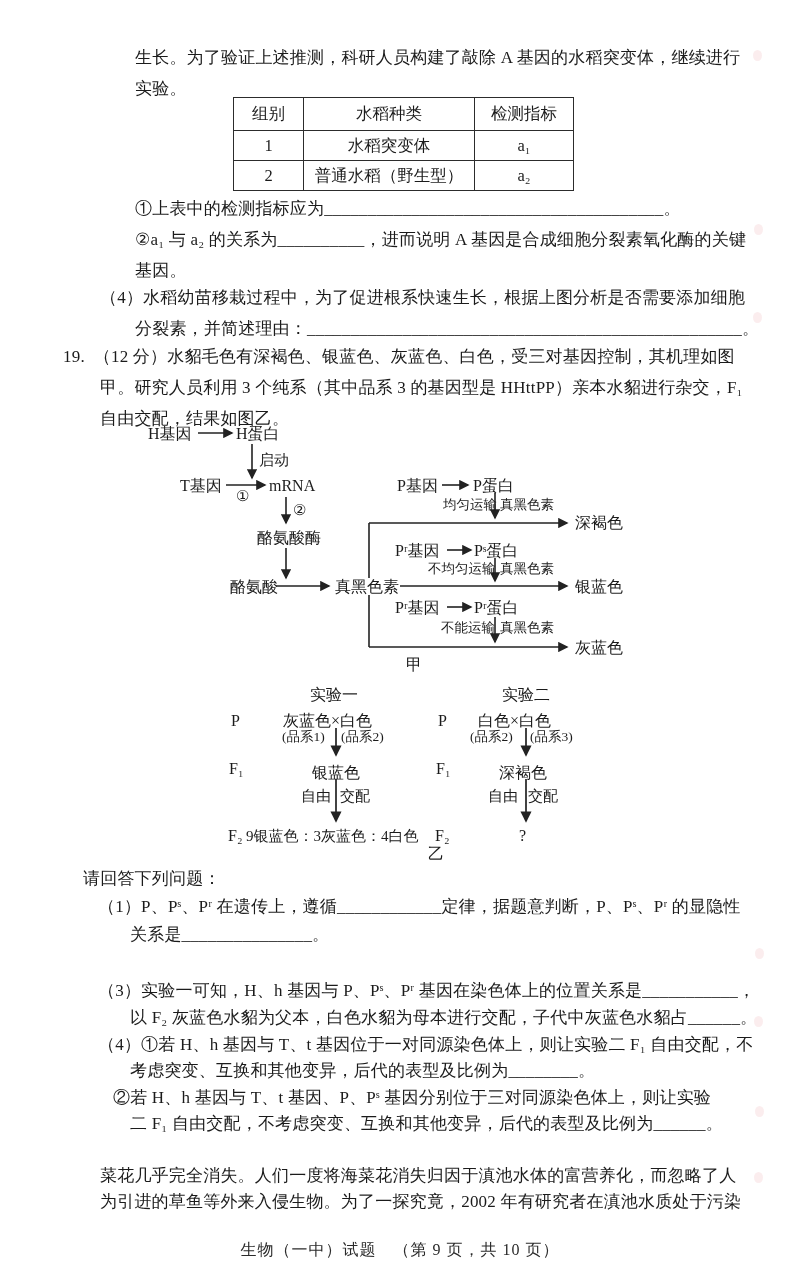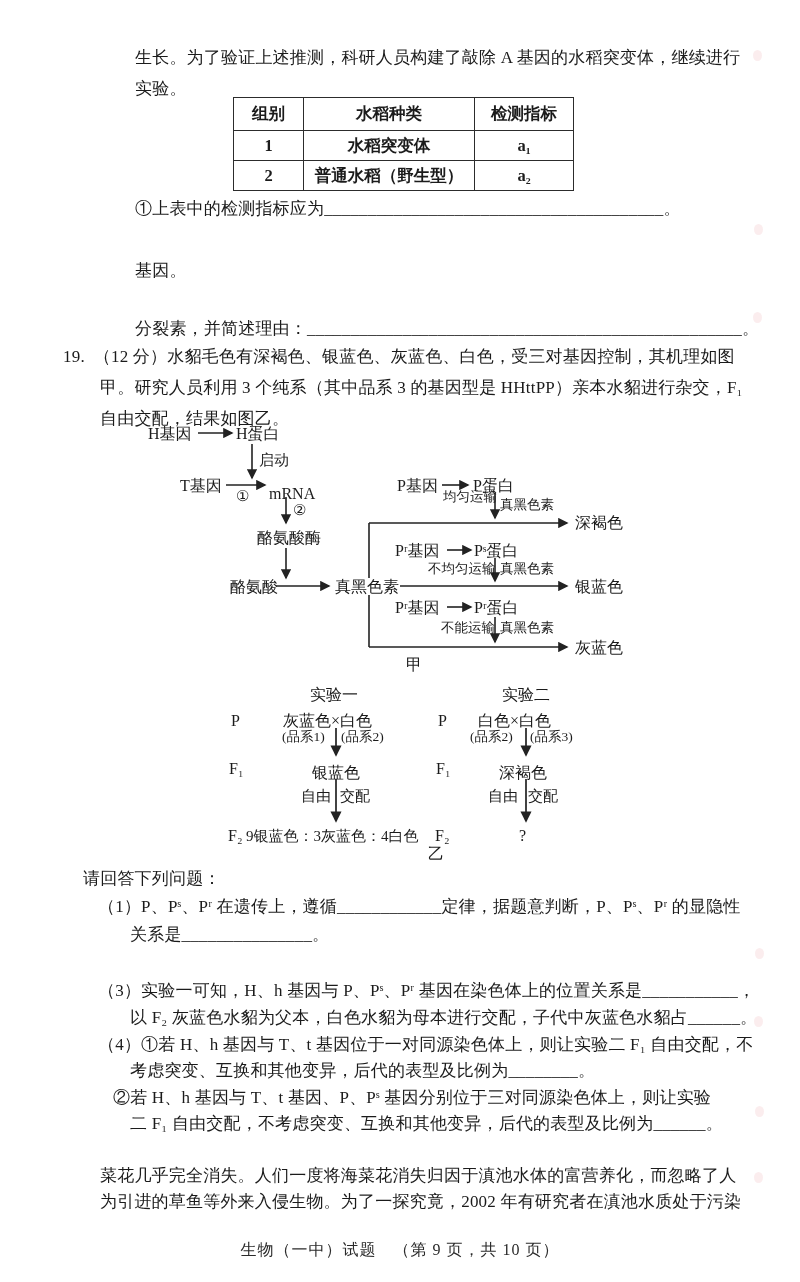--- a/index.html
+++ b/index.html
@@ -4,21 +4,21 @@
 <style>
   html,body { margin:0; padding:0; }
   body { background:#ffffff; }
   .page {
     position:relative; width:800px; height:1282px; background:#ffffff;
     font-family:"Liberation Serif","DejaVu Serif",serif; color:#1b1b1b;
     overflow:hidden;
   }
   .ln { position:absolute; white-space:pre; font-size:17px; line-height:20px; letter-spacing:.2px; }
   .tbl { position:absolute; border-collapse:collapse; font-size:16.5px; text-align:center; }
-  .tbl th,.tbl td { border:1.6px solid #2c2c2c; font-weight:bold; padding:0; }
+  .tbl th,.tbl td { border:1.6px solid #2c2c2c; font-weight:normal; padding:0; }
   .c1 { width:69px; } .c2 { width:170px; } .c3 { width:98px; }
   .rh { height:33px; } .rb { height:30px; }
   .dg { position:absolute; }
   .dg svg { position:absolute; left:0; top:0; }
   .dl { position:absolute; white-space:pre; font-size:16px; line-height:17px; }
   .dsm { position:absolute; white-space:pre; font-size:13.5px; line-height:14px; }
   .dmd { position:absolute; white-space:pre; font-size:15px; line-height:16px; }
   .circ { font-size:15px; }
   .melanin-main { background:#fff; padding:0 1px; z-index:2; }
   .footer { position:absolute; left:0; top:1240px; width:100%; text-align:center;
@@ -50,21 +50,23 @@
       </tr>
       <tr class="rb">
         <td>2</td>
         <td>普通水稻（野生型）</td>
         <td>a₂</td>
       </tr>
     </tbody>
   </table>
 
   <div class="ln" style="left:135px;top:199px">①上表中的检测指标应为_______________________________________。</div>
+  <div class="ln" style="left:135px;top:230px">②a₁ 与 a₂ 的关系为__________，进而说明 A 基因是合成细胞分裂素氧化酶的关键</div>
   <div class="ln" style="left:135px;top:261px">基因。</div>
+  <div class="ln" style="left:100px;top:288px">（4）水稻幼苗移栽过程中，为了促进根系快速生长，根据上图分析是否需要添加细胞</div>
   <div class="ln" style="left:135px;top:319px">分裂素，并简述理由：__________________________________________________。</div>
 
   <div class="ln" style="left:63px;top:347px">19.  （12 分）水貂毛色有深褐色、银蓝色、灰蓝色、白色，受三对基因控制，其机理如图</div>
   <div class="ln" style="left:100px;top:378px">甲。研究人员利用 3 个纯系（其中品系 3 的基因型是 HHttPP）亲本水貂进行杂交，F₁</div>
   <div class="ln" style="left:100px;top:409px">自由交配，结果如图乙。</div>
 
   <div class="dg" style="left:140px;top:421px;width:530px;height:255px">
     <svg width="530" height="255" viewBox="0 0 530 255">
       <defs>
         <marker id="ah1" viewBox="0 0 10 10" refX="8.5" refY="5" markerWidth="8" markerHeight="6.5" orient="auto-start-reverse">
@@ -88,28 +90,28 @@
         <path d="M355,72 V97" marker-end="url(#ah1)"></path>
         <path d="M355,137 V160" marker-end="url(#ah1)"></path>
         <path d="M355,196 V221" marker-end="url(#ah1)"></path>
       </g>
     </svg>
     <div class="dl" style="left:8px;top:4px">H基因</div>
     <div class="dl" style="left:96px;top:4px">H蛋白</div>
     <div class="dmd" style="left:119px;top:31px">启动</div>
     <div class="dl" style="left:40px;top:56px">T基因</div>
     <div class="dl circ" style="left:96px;top:67px">①</div>
-    <div class="dl" style="left:129px;top:64px">mRNA</div>
+    <div class="dl" style="left:129px;top:56px">mRNA</div>
     <div class="dl circ" style="left:153px;top:81px">②</div>
     <div class="dl" style="left:117px;top:108px">酪氨酸酶</div>
     <div class="dl" style="left:90px;top:157px">酪氨酸</div>
     <div class="dl melanin-main" style="left:194px;top:157px">真黑色素</div>
     <div class="dl" style="left:257px;top:56px">P基因</div>
     <div class="dl" style="left:333px;top:56px">P蛋白</div>
-    <div class="dsm" style="left:303px;top:69px">均匀运输</div>
+    <div class="dsm" style="left:303px;top:77px">均匀运输</div>
     <div class="dsm" style="left:360px;top:77px">真黑色素</div>
     <div class="dl" style="left:255px;top:121px">Pʳ基因</div>
     <div class="dl" style="left:334px;top:121px">Pˢ蛋白</div>
     <div class="dsm" style="left:288px;top:141px">不均匀运输</div>
     <div class="dsm" style="left:360px;top:141px">真黑色素</div>
     <div class="dl" style="left:255px;top:178px">Pʳ基因</div>
     <div class="dl" style="left:334px;top:178px">Pʳ蛋白</div>
     <div class="dsm" style="left:301px;top:200px">不能运输</div>
     <div class="dsm" style="left:360px;top:200px">真黑色素</div>
     <div class="dl" style="left:435px;top:93px">深褐色</div>

